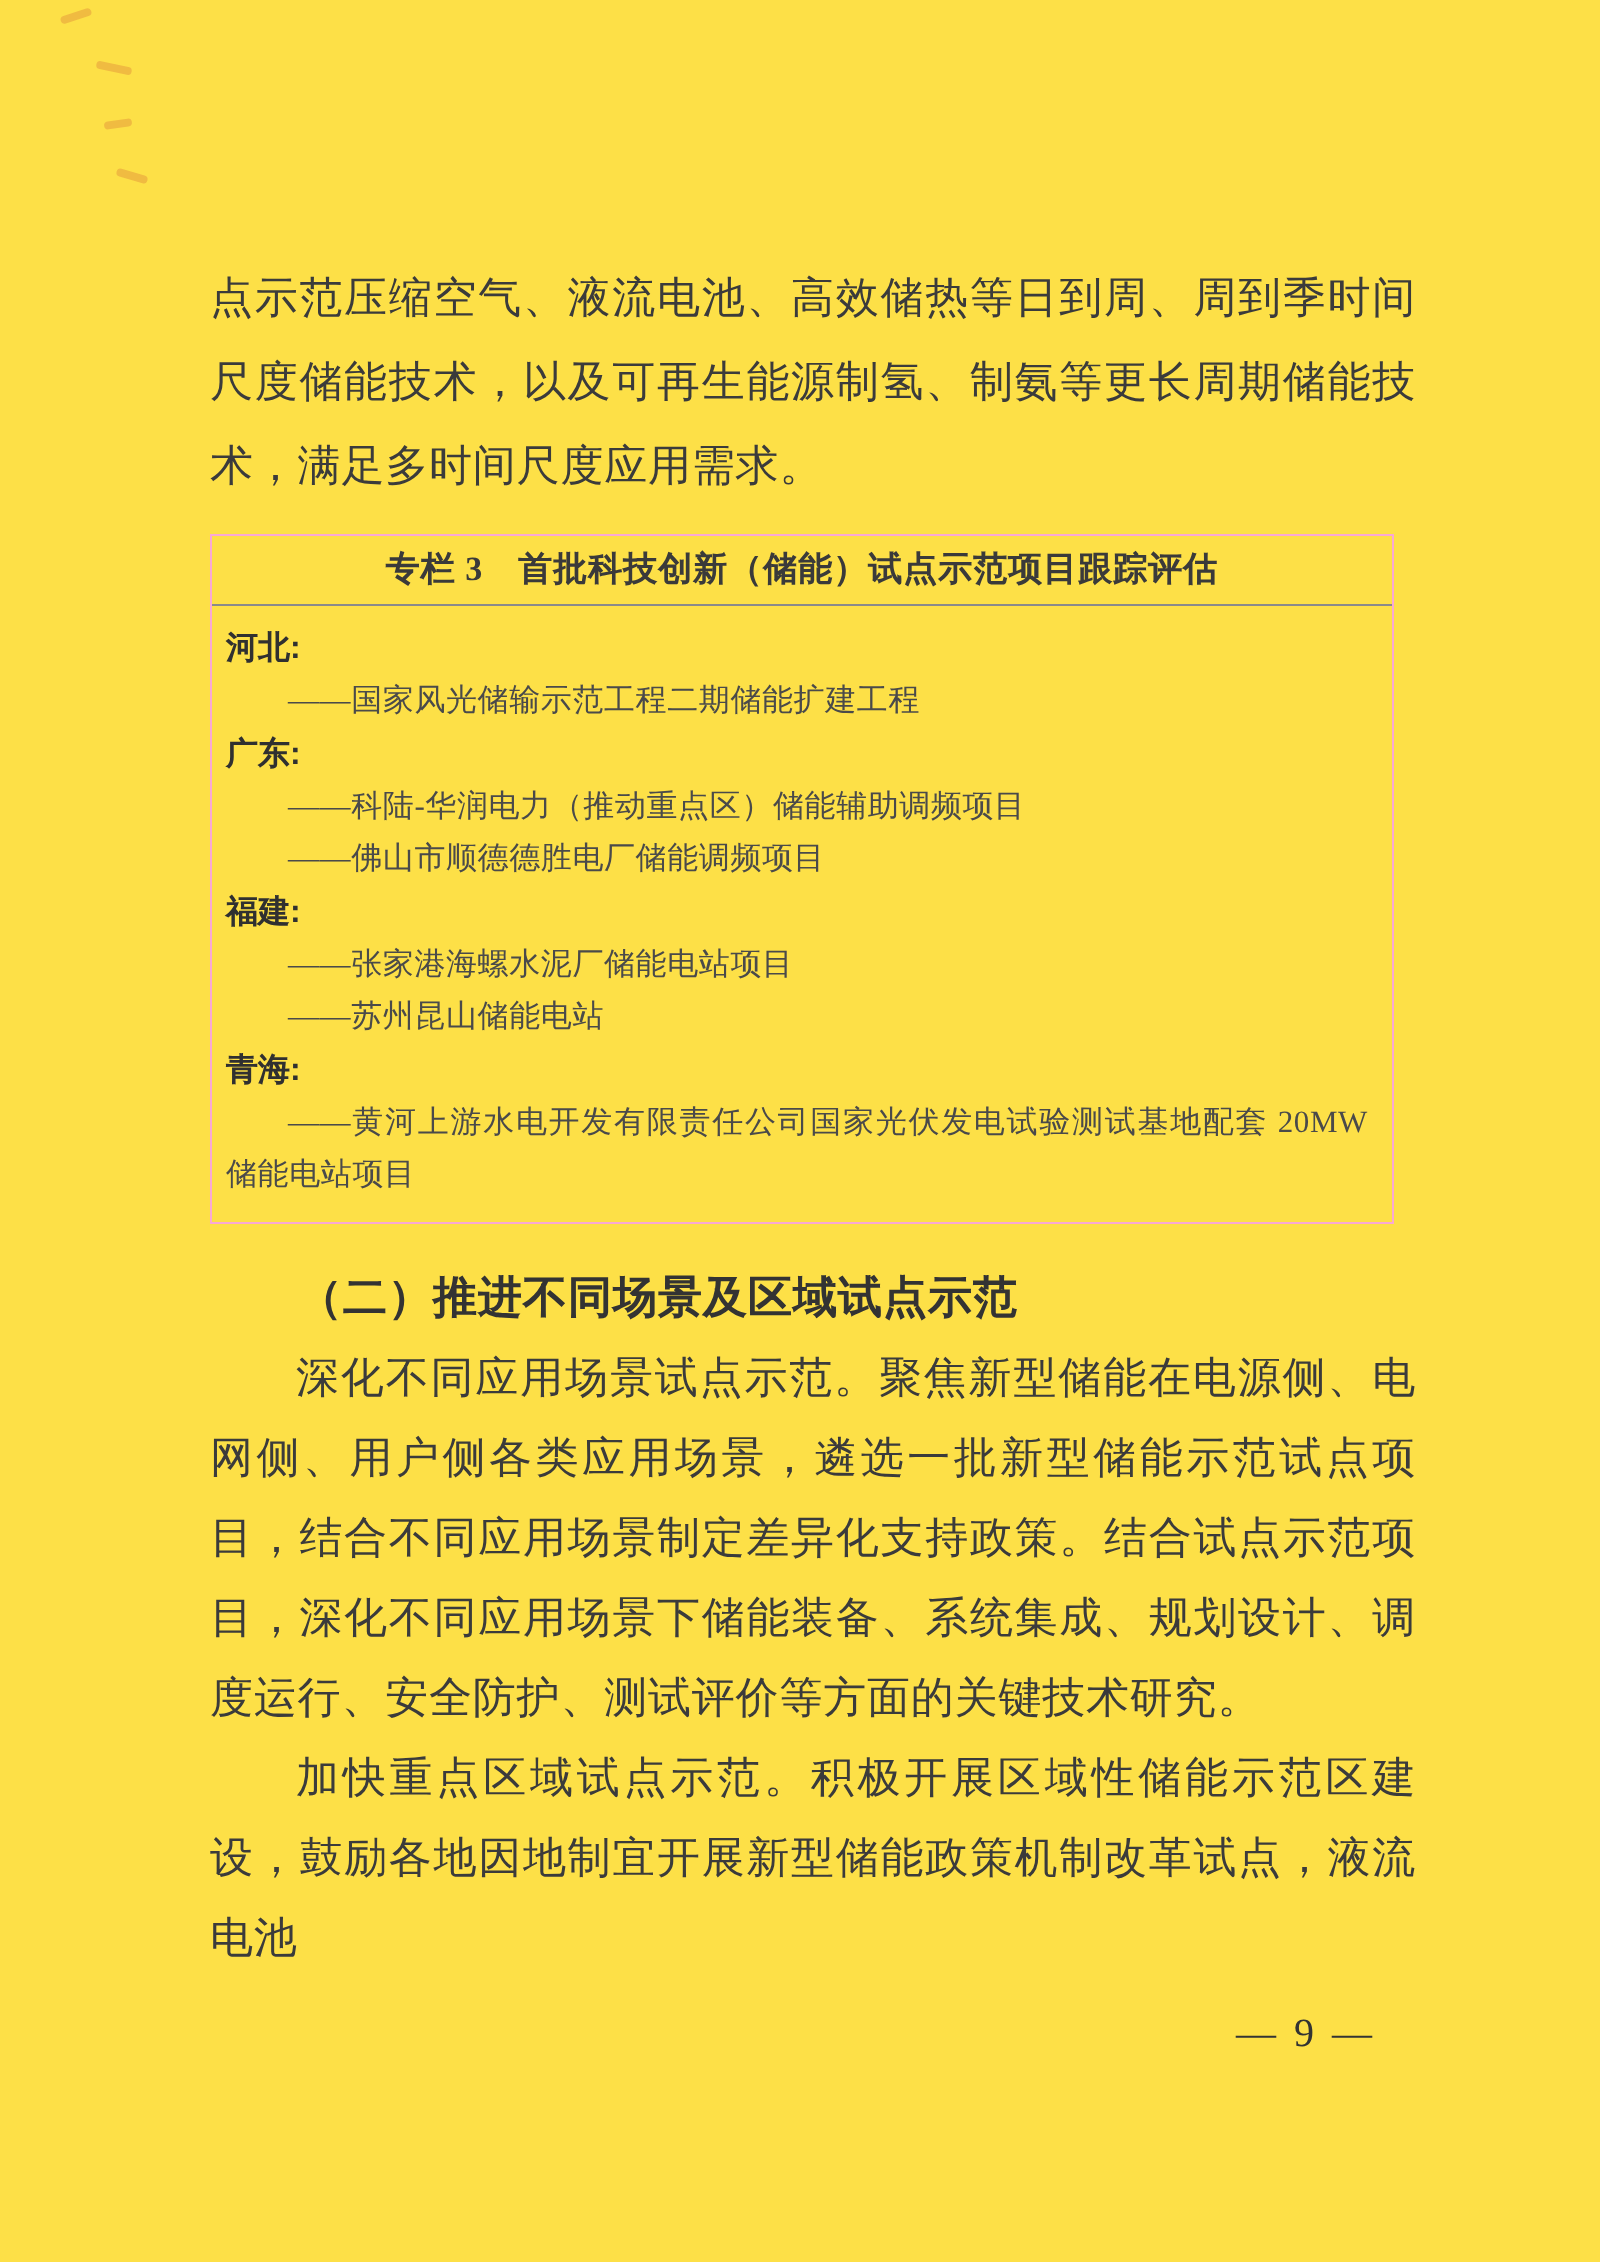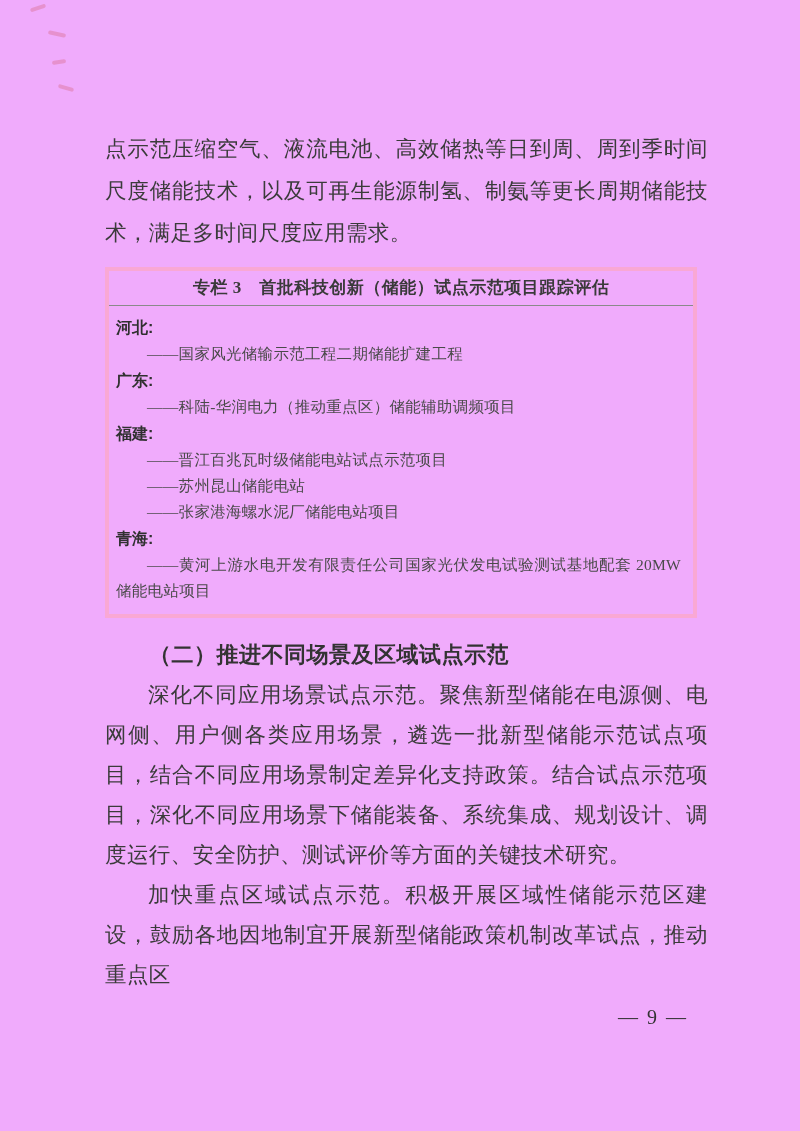--- a/index.html
+++ b/index.html
@@ -7,21 +7,21 @@
     width: 800px; height: 1131px;
     background: #ffffff;
     font-family: "Liberation Sans", sans-serif;
     position: relative;
     overflow: hidden;
   }
   .page {
     position: absolute;
     left: 0; top: 0;
     width: 800px; height: 1131px;
-    background: #f0abfc;
+    background: #fde047;
   }
   
   .stamp-marks { position: absolute; left: 18px; top: 2px; width: 70px; height: 100px; opacity: 0.22; }
   .stamp-marks span { position: absolute; background: #c43a2e; border-radius: 2px; display: block; }
   .stamp-marks .s1 { left: 12px; top: 4px;  width: 16px; height: 4px; transform: rotate(-18deg); }
   .stamp-marks .s2 { left: 30px; top: 30px; width: 18px; height: 4px; transform: rotate(12deg); }
   .stamp-marks .s3 { left: 34px; top: 58px; width: 14px; height: 4px; transform: rotate(-8deg); }
   .stamp-marks .s4 { left: 40px; top: 84px; width: 16px; height: 4px; transform: rotate(16deg); }
 
   .content {
@@ -33,21 +33,21 @@
     font-size: 21.5px;
     line-height: 42px;
     color: #3b3b3b;
     text-align: justify;
     letter-spacing: 0.4px;
   }
 
   
   .column-box {
     margin-top: 13px;
-    border: 4px solid #f9a8d4;
+    border: 1px solid #f9a8d4;
     width: 592px;
   }
   .column-box-header {
     border-bottom: 1px solid #8a8a8a;
     text-align: center;
     font-family: "Liberation Serif", serif;
     font-weight: 700;
     font-size: 17px;
     color: #3a3a3a;
     padding: 5px 4px 6px 4px;
@@ -120,36 +120,36 @@
 
     <div class="column-box">
       <div class="column-box-header">专栏 3　首批科技创新（储能）试点示范项目跟踪评估</div>
       <div class="column-box-body">
 
         <div class="region-label">河北:</div>
         <div class="project-item">——国家风光储输示范工程二期储能扩建工程</div>
 
         <div class="region-label">广东:</div>
         <div class="project-item">——科陆-华润电力（推动重点区）储能辅助调频项目</div>
+        <div class="project-item">——佛山市顺德德胜电厂储能调频项目</div>
 
         <div class="region-label">福建:</div>
-        <div class="project-item">——晋江百兆瓦时级储能电站试点示范项目</div>
 
+        <div class="project-item">——张家港海螺水泥厂储能电站项目</div>
         <div class="project-item">——苏州昆山储能电站</div>
-        <div class="project-item">——张家港海螺水泥厂储能电站项目</div>
 
         <div class="region-label">青海:</div>
         <div class="project-item">——黄河上游水电开发有限责任公司国家光伏发电试验测试基地配套 20MW 储能电站项目</div>
 
       </div>
     </div>
 
     <h2 class="section-heading">（二）推进不同场景及区域试点示范</h2>
 
     <p class="body-para">深化不同应用场景试点示范。聚焦新型储能在电源侧、电网侧、用户侧各类应用场景，遴选一批新型储能示范试点项目，结合不同应用场景制定差异化支持政策。结合试点示范项目，深化不同应用场景下储能装备、系统集成、规划设计、调度运行、安全防护、测试评价等方面的关键技术研究。</p>
 
-    <p class="body-para">加快重点区域试点示范。积极开展区域性储能示范区建设，鼓励各地因地制宜开展新型储能政策机制改革试点，推动重点区</p>
+    <p class="body-para">加快重点区域试点示范。积极开展区域性储能示范区建设，鼓励各地因地制宜开展新型储能政策机制改革试点，液流电池</p>
 
   </div>
 
   <div class="page-number">— 9 —</div>
 
 </div>
 
 </body></html>

